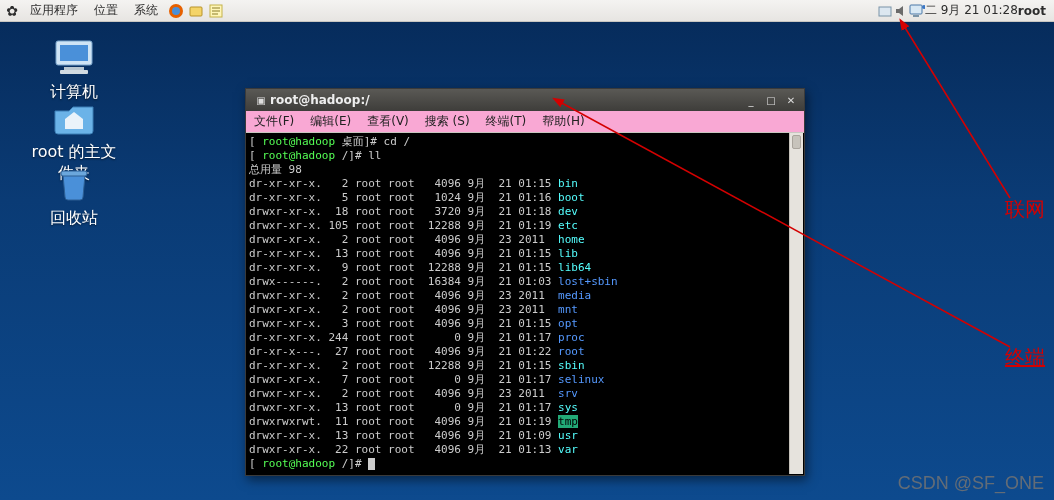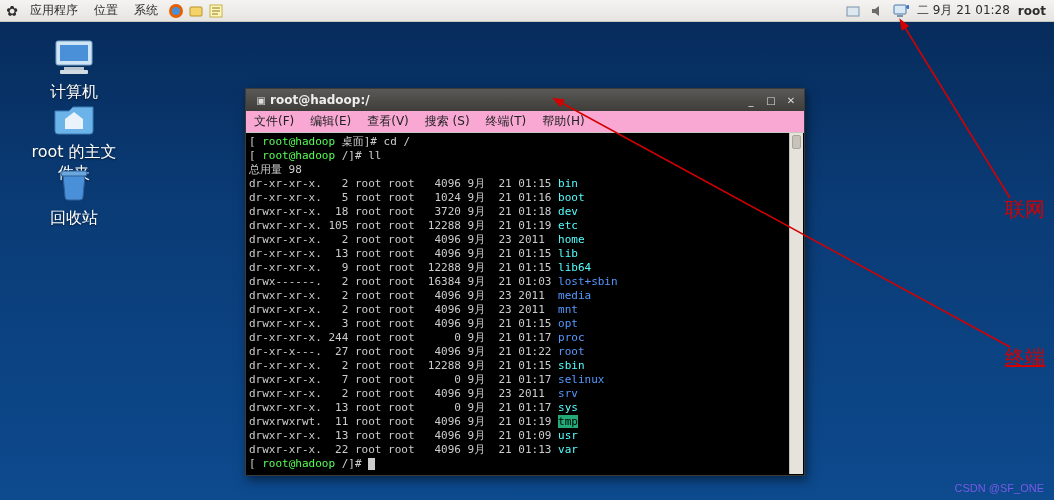--- a/index.html
+++ b/index.html
@@ -3,21 +3,21 @@
 <meta charset="utf-8">
 <style>
   * { box-sizing: border-box; margin: 0; padding: 0; }
   html, body { width: 1054px; height: 500px; overflow: hidden; font-family: "DejaVu Sans", sans-serif; }
   body { background: linear-gradient(180deg, #062a59 0%, #0a3b75 40%, #0d4a8e 100%); position: relative; }
 
   
   .panel { position: absolute; top: 0; left: 0; right: 0; height: 22px; background: linear-gradient(#f4f3f1,#e7e5e2); border-bottom: 1px solid #c9c6c1; display: flex; align-items: center; font-size: 12px; color: #2c2c2c; }
   .panel .left { display: flex; align-items: center; gap: 4px; padding-left: 4px; }
   .panel .left .menu-item { padding: 0 6px; cursor: pointer; }
-  .panel .right { margin-left: auto; display: flex; align-items: center; gap: 8px; padding-right: 8px; }
+  .panel .right { margin-left: auto; display: flex; align-items: center; padding-right: 8px; }
   .panel .icon { width: 16px; height: 16px; display: inline-flex; align-items: center; justify-content: center; }
   .panel .logo { font-size: 14px; }
 
   
   .desktop-icon { position: absolute; width: 80px; text-align: center; color: #fff; font-size: 16px; text-shadow: 0 1px 2px rgba(0,0,0,.6); cursor: pointer; }
   .desktop-icon .glyph { width: 48px; height: 40px; margin: 0 auto 4px; display: flex; align-items: center; justify-content: center; }
 
   
   .term-win { position: absolute; left: 245px; top: 88px; width: 560px; background: #d4cfc7; border: 1px solid #3a3a3a; box-shadow: 2px 4px 10px rgba(0,0,0,.5); }
   .term-titlebar { height: 22px; background: linear-gradient(#5a5955,#3e3d3a); display: flex; align-items: center; color: #eee; font-size: 12px; padding: 0 4px; }
@@ -31,21 +31,21 @@
   .term-body .cy { color: #55ffff; margin-top: 42px; }
   .term-body .hl { background: #22aa77; color: #000; }
   .cursor { display:inline-block; width:7px; height:12px; background:#ccc; vertical-align:middle; }
   .term-scroll { position:absolute; right:1px; top:44px; bottom:1px; width:14px; background:#e6e3dd; border-left:1px solid #c5c1ba; }
   .term-scroll .thumb { position:absolute; left:2px; right:2px; top:2px; height:14px; background:#c7c3bb; border:1px solid #a9a49c; border-radius:2px; }
 
   
   .anno { position:absolute; color:#d40000; font-size:20px; font-family:"SimSun","NSimSun",serif; }
   svg.arrows { position:absolute; top:0; left:0; width:1054px; height:500px; pointer-events:none; }
 
-  .watermark { position:absolute; right:10px; bottom:6px; color:#8b5cf6; font-size:11px; font-family:Arial,sans-serif; opacity:.85; }
+  .watermark { position:absolute; right:10px; bottom:6px; color:#737373; font-size:18px; font-family:Arial,sans-serif; opacity:.85; }
 </style>
 </head>
 <body>
 
 <div class="panel">
   <div class="left">
     <span class="icon logo">✿</span>
     <span class="menu-item">应用程序</span>
     <span class="menu-item">位置</span>
     <span class="menu-item">系统</span>

